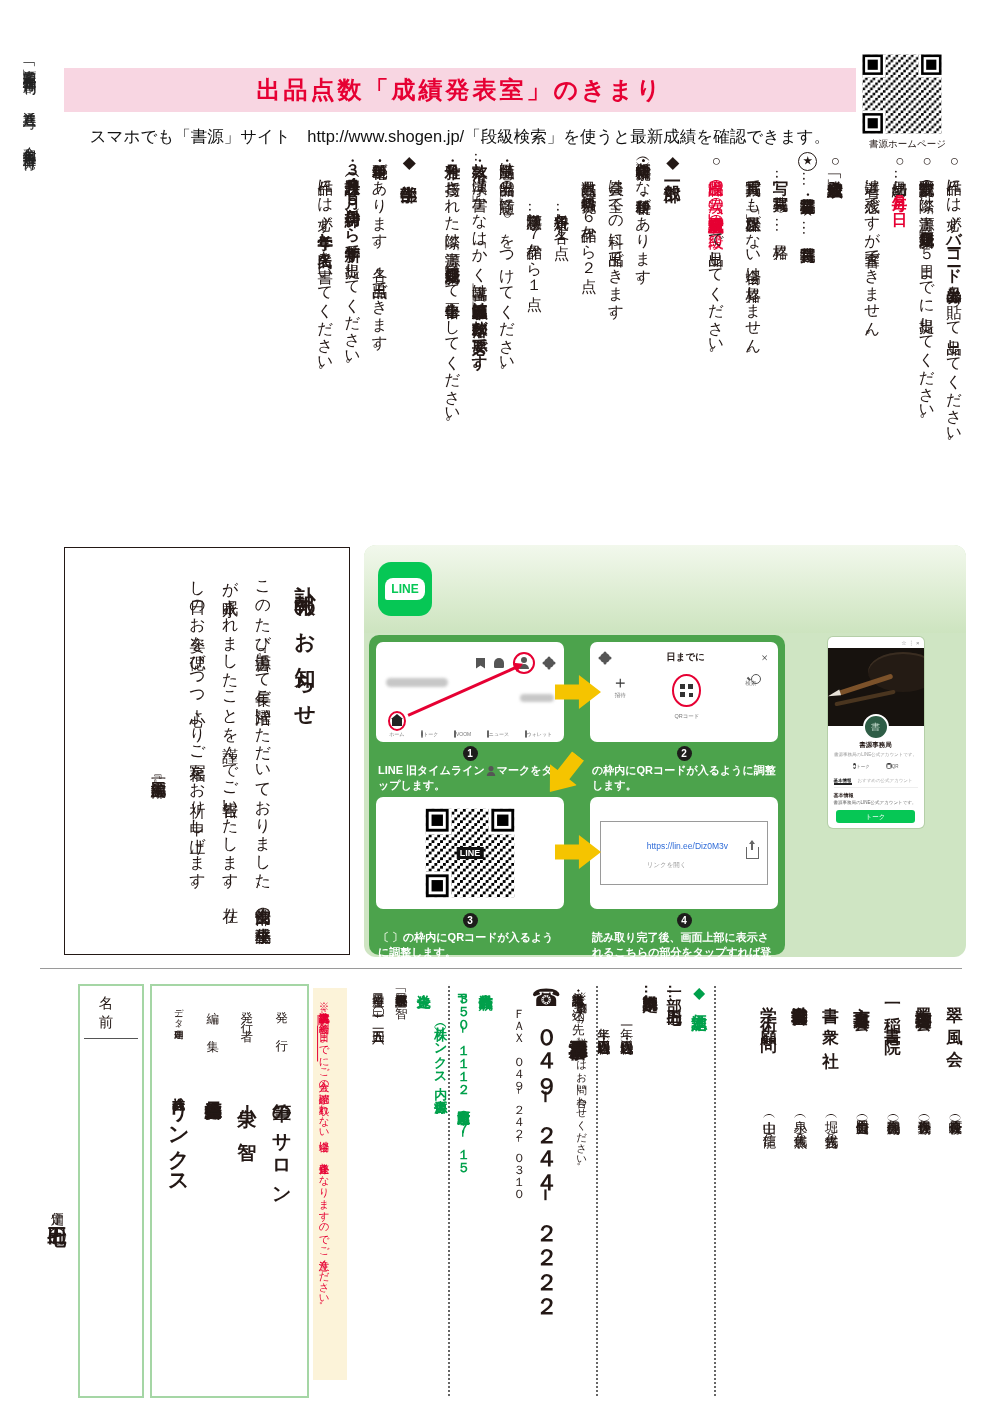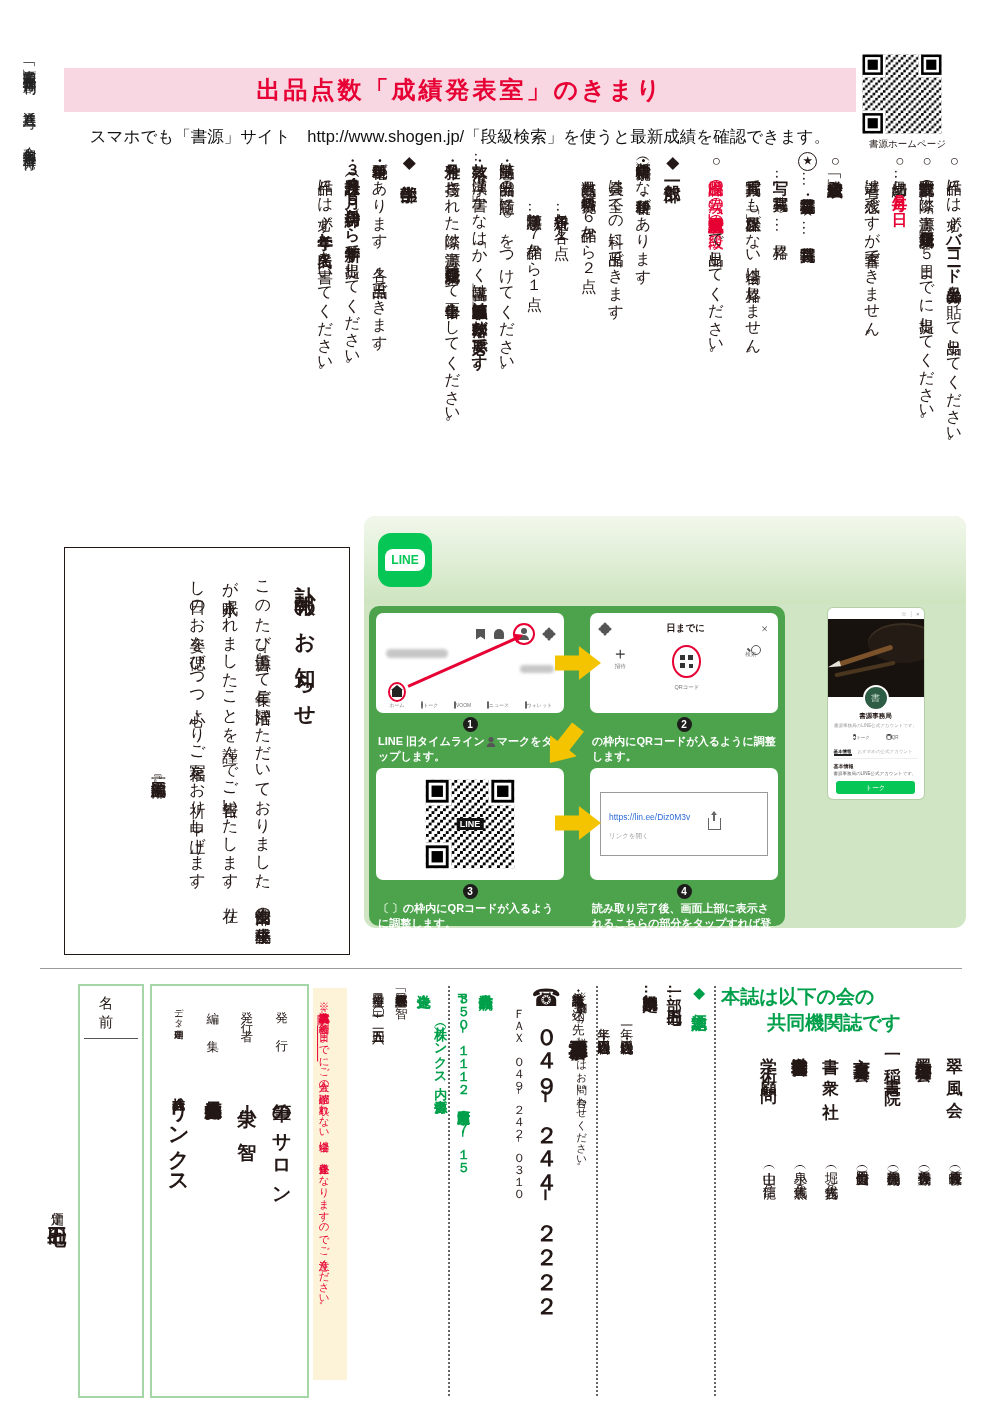--- a/index.html
+++ b/index.html
@@ -31,21 +31,21 @@
   .rules .hd{font-size:17px;}
   .cstar{display:inline-block;width:17px;height:17px;border:1.6px solid #231815;border-radius:50%;
          line-height:16px;text-align:center;font-size:10px;font-weight:bold;writing-mode:horizontal-tb;}
   
   .obox{position:absolute;left:64px;top:547px;width:286px;height:408px;border:1.5px solid #231815;
         box-sizing:border-box;padding:22px 18px;}
   .obox .vflow{gap:12px;}
   .ob-title{font-size:21px;font-weight:bold;letter-spacing:8px;margin-right:12px;}
   .ob-body{font-size:16px;line-height:2.05;}
   .ob-sign{font-size:15.5px;padding-top:200px;}
-  .linebox{position:absolute;left:364px;top:516px;width:602px;height:412px;border-radius:12px;
+  .linebox{position:absolute;left:364px;top:545px;width:602px;height:412px;border-radius:12px;
            overflow:hidden;background:#cfe5c3;}
   .line-head{height:88px;background:linear-gradient(#f2f8ec,#cde4bf);display:flex;align-items:center;padding:0 14px;box-sizing:border-box;}
   .line-logo{width:54px;height:54px;background:#06c755;border-radius:13px;display:flex;align-items:center;justify-content:center;flex:0 0 auto;}
   .line-bubble{background:#fff;border-radius:8px 8px 8px 2px;padding:4px 6px;color:#06c755;font-weight:bold;font-size:12px;}
   .line-head-tx{flex:1;text-align:center;}
   .line-title{color:#f39700;font-weight:bold;font-size:30px;letter-spacing:14px;
               text-shadow:-1px -1px 0 #fff,1px -1px 0 #fff,-1px 1px 0 #fff,1px 1px 0 #fff;}
   .line-sub{font-weight:bold;font-size:16px;color:#111;margin-top:2px;
             text-shadow:-1px -1px 0 #fff,1px -1px 0 #fff,-1px 1px 0 #fff,1px 1px 0 #fff;}
   .line-body{display:flex;height:324px;}
@@ -96,21 +96,21 @@
      linear-gradient(#333,#333) 100% 100%/4px 4px no-repeat;}
   .i-mag{position:relative;width:12px;height:12px;margin:2px auto;}
   .i-mag:before{content:"";position:absolute;left:0;top:0;width:8px;height:8px;border:1.6px solid #555;border-radius:50%;}
   .i-mag:after{content:"";position:absolute;right:0;bottom:0;width:4px;height:1.6px;background:#555;transform:rotate(45deg);}
   
   .c3 .qrwrap{position:relative;width:94px;height:94px;margin:9px auto;}
   .c3 svg{width:94px;height:94px;display:block;}
   .qr-line-label{position:absolute;left:50%;top:50%;transform:translate(-50%,-50%);background:#111;color:#fff;
                  font-weight:bold;font-size:9px;padding:1px 3px;font-family:"Liberation Sans",sans-serif;}
   .c4in{position:absolute;left:10px;right:10px;top:24px;bottom:24px;border:1.2px solid #9a9a9a;
-        display:flex;align-items:center;justify-content:flex-start;padding:0 8px;gap:18px;}
+        display:flex;align-items:center;justify-content:flex-end;padding:0 8px;gap:18px;}
   .c4url{color:#2e6bd8;font-size:8.5px;font-family:"Liberation Sans",sans-serif;}
   .c4sub{color:#999;font-size:6.5px;font-family:"Liberation Sans",sans-serif;margin-top:3px;}
   .i-share{position:relative;width:11px;height:11px;border:1.4px solid #666;border-top:none;}
   .i-share:before{content:"";position:absolute;left:4px;top:-6px;width:1.6px;height:9px;background:#666;}
   .i-share:after{content:"";position:absolute;left:1.6px;top:-7px;border-left:3.4px solid transparent;
                  border-right:3.4px solid transparent;border-bottom:4px solid #666;}
   
   .rcol{flex:1;padding:2px 8px;box-sizing:border-box;}
   .phone{width:96px;margin:2px auto 6px;background:#fff;border-radius:5px;box-shadow:0 0 0 1px #b5cfa8;
          overflow:hidden;font-family:"Liberation Sans",sans-serif;}
@@ -359,21 +359,20 @@
         </div>
       </div>
     </div>
   </div>
 
   <div class="hr"></div>
 
   <div class="bottom">
 
     <div class="orgs">
-      <div class="orgs-h"><span>本誌は以下の会の</span><span class="l2">共同機関誌です</span></div>
       <div class="orglist">
         <div class="org"><span class="oname ls3">翠風会</span><span class="oleader">（萩原青峰会長）</span></div>
         <div class="org"><span class="oname ls5">墨翔書道会</span><span class="oleader">（保坂春翔会長）</span></div>
         <div class="org"><span class="oname ls4">一稲書院</span><span class="oleader">（梶山翔鶴会長）</span></div>
         <div class="org"><span class="oname ls5">玄貞書道会</span><span class="oleader">（山田竹庭会長）</span></div>
         <div class="org"><span class="oname ls3">書衆社</span><span class="oleader">（堀　吉光代表）</span></div>
         <div class="org"><span class="oname ls6">書道奨励協會</span><span class="oleader">（小泉　薫代表）</span></div>
         <div class="org"><span class="oname ls4">学術顧問</span><span class="oleader">（中山　信龍）</span></div>
       </div>
     </div>

